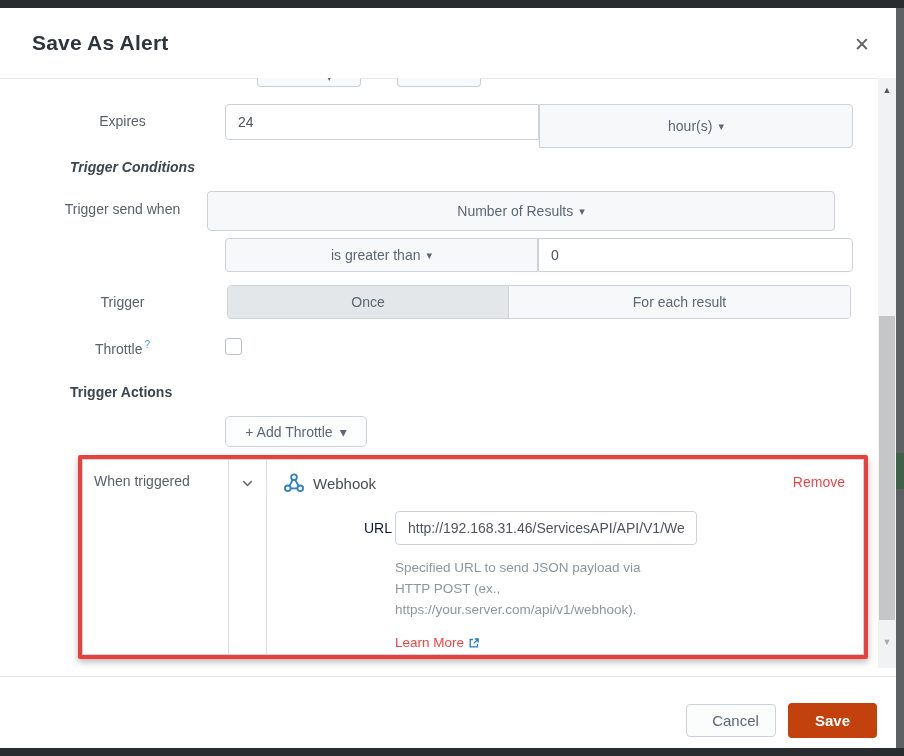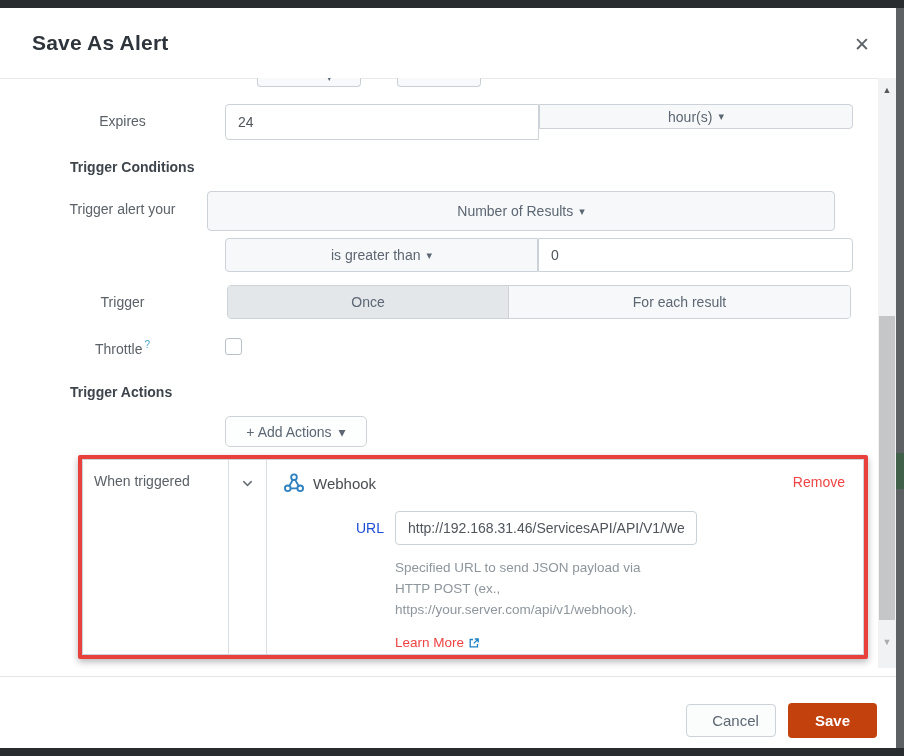--- a/index.html
+++ b/index.html
@@ -40,21 +40,21 @@
   .addbtn { left:225px; top:408px; width:142px; height:31px; background:#fdfefe; border:1px solid #ccd2d7; border-radius:5px; font-size:14px; color:#5c6773; display:flex; align-items:center; justify-content:center; gap:7px; cursor:pointer; }
 
   .redbox { left:78px; top:447px; width:790px; height:204px; border:4px solid #e8403a; border-radius:2px; box-shadow:0 3px 7px rgba(0,0,0,.28); background:#fff; }
   .panel { position:absolute; left:0; top:0; width:782px; height:196px; border:1px solid #ccd3d9; display:grid; grid-template-columns:146px 38px 1fr; }
   .cell-when { border-right:1px solid #d9dee2; padding:13px 10px 0 11px; font-size:14px; color:#5a6066; }
   .cell-chev { border-right:1px solid #d9dee2; display:flex; justify-content:center; padding-top:16px; cursor:pointer; }
   .cell-body { position:relative; }
   .wh-icon { position:absolute; left:16px; top:12px; }
   .wh-name { position:absolute; left:46px; top:15px; font-size:15px; color:#494d52; }
   .remove-link { position:absolute; right:18px; top:14px; font-size:14px; color:#ef4444; cursor:pointer; }
-  .url-lbl { position:absolute; left:60px; top:60px; width:57px; text-align:right; font-size:14px; color:#1d4ed8; }
+  .url-lbl { position:absolute; left:68px; top:60px; width:57px; text-align:right; font-size:14px; color:#0f172a; }
   .url-input { position:absolute; left:128px; top:51px; width:302px; height:34px; border-radius:4px; overflow:hidden; white-space:nowrap; }
   .help { position:absolute; left:128px; top:98px; width:280px; font-size:13.5px; color:#8e969d; line-height:1.55; }
   .learn-link { color:#ef4444; cursor:pointer; display:inline-flex; align-items:center; gap:4px; margin-top:12px; }
 
   .ftr-divider { left:0; top:668px; width:896px; height:1px; background:#e4e6e8; }
   .btn-cancel { left:686px; top:696px; width:90px; height:33px; background:#fbfcfc; border:1px solid #ccd2d7; border-radius:4px; font-size:15px; color:#5c6773; display:flex; align-items:center; justify-content:center; cursor:pointer;padding-left:9px; }
   .btn-save { left:788px; top:695px; width:89px; height:35px; background:#c2410c; border:none; border-radius:4px; font-size:15px; font-weight:700; color:#fff; display:flex; align-items:center; justify-content:center; cursor:pointer; }
 
   .sb-track { left:878px; top:70px; width:18px; height:590px; background:#f1f2f3; }
   .sb-up { position:absolute; left:0; top:4px; width:18px; height:16px; font-size:9px; color:#55585b; text-align:center; line-height:16px; cursor:pointer; }
@@ -77,28 +77,28 @@
     <div class="abs close-x">✕</div>
     <div class="abs hdr-divider"></div>
 
     <div class="abs clip-btn" style="left:257px; width:104px;">
       <span class="caret-sliver">▾</span>
     </div>
     <div class="abs clip-btn" style="left:397px; width:84px;"></div>
 
     <div class="abs lbl lbl-block" style="top:105px;">Expires</div>
     <input class="abs tinput" style="left: 225px; top: 96px; width: 314px; height: 36px; border-radius: 4px 0px 0px 4px;" value="24">
-    <div class="abs dropbtn" style="left:539px; top:96px; width:314px; height:25px; border-radius:0 4px 4px 0;">
+    <div class="abs dropbtn" style="left:539px; top:96px; width:314px; height:44px; border-radius:0 4px 4px 0;">
       <span>hour(s)</span>
       <span class="caret">▾</span>
     </div>
 
-    <div class="abs sec-hdr" style="left:70px; top:151px;">Trigger Conditions</div>
+    <div class="abs sec-hdr" style="left:70px; top:151px;font-style:italic;">Trigger Conditions</div>
 
-    <div class="abs lbl lbl-block" style="top:193px;">Trigger alert your</div>
+    <div class="abs lbl lbl-block" style="top:193px;">Trigger send when</div>
     <div class="abs dropbtn" style="left:207px; top:183px; width:628px; height:40px; border-radius:4px;">
       <span>Number of Results</span>
       <span class="caret">▾</span>
     </div>
 
     <div class="abs dropbtn" style="left:225px; top:230px; width:313px; height:34px; border-radius:4px 0 0 4px;">
       <span>is greater than</span>
       <span class="caret">▾</span>
     </div>
     <input class="abs tinput" style="left: 538px; top: 230px; width: 315px; height: 34px; border-radius: 0px 4px 4px 0px;" value="0">
@@ -109,21 +109,21 @@
       <div class="seg-opt unsel" style="flex:1;">For each result</div>
     </div>
 
     <div class="abs lbl lbl-block" style="top:331px;">
       <span>Throttle</span><span class="throttle-q">?</span>
     </div>
     <div class="abs checkbox"></div>
 
     <div class="abs sec-hdr" style="left:70px; top:376px;">Trigger Actions</div>
     <div class="abs addbtn">
-      <span>+ Add Actions</span>
+      <span>+ Add Throttle</span>
       <span class="caret">▾</span>
     </div>
 
     <div class="abs redbox">
       <div class="panel">
         <div class="cell-when">When triggered</div>
         <div class="cell-chev">
           <svg width="15" height="15" viewBox="0 0 16 16">
               <polyline points="4,6 8,10 12,6" fill="none" stroke="#697076" stroke-width="1.6" stroke-linecap="round" stroke-linejoin="round"></polyline>
             </svg>

